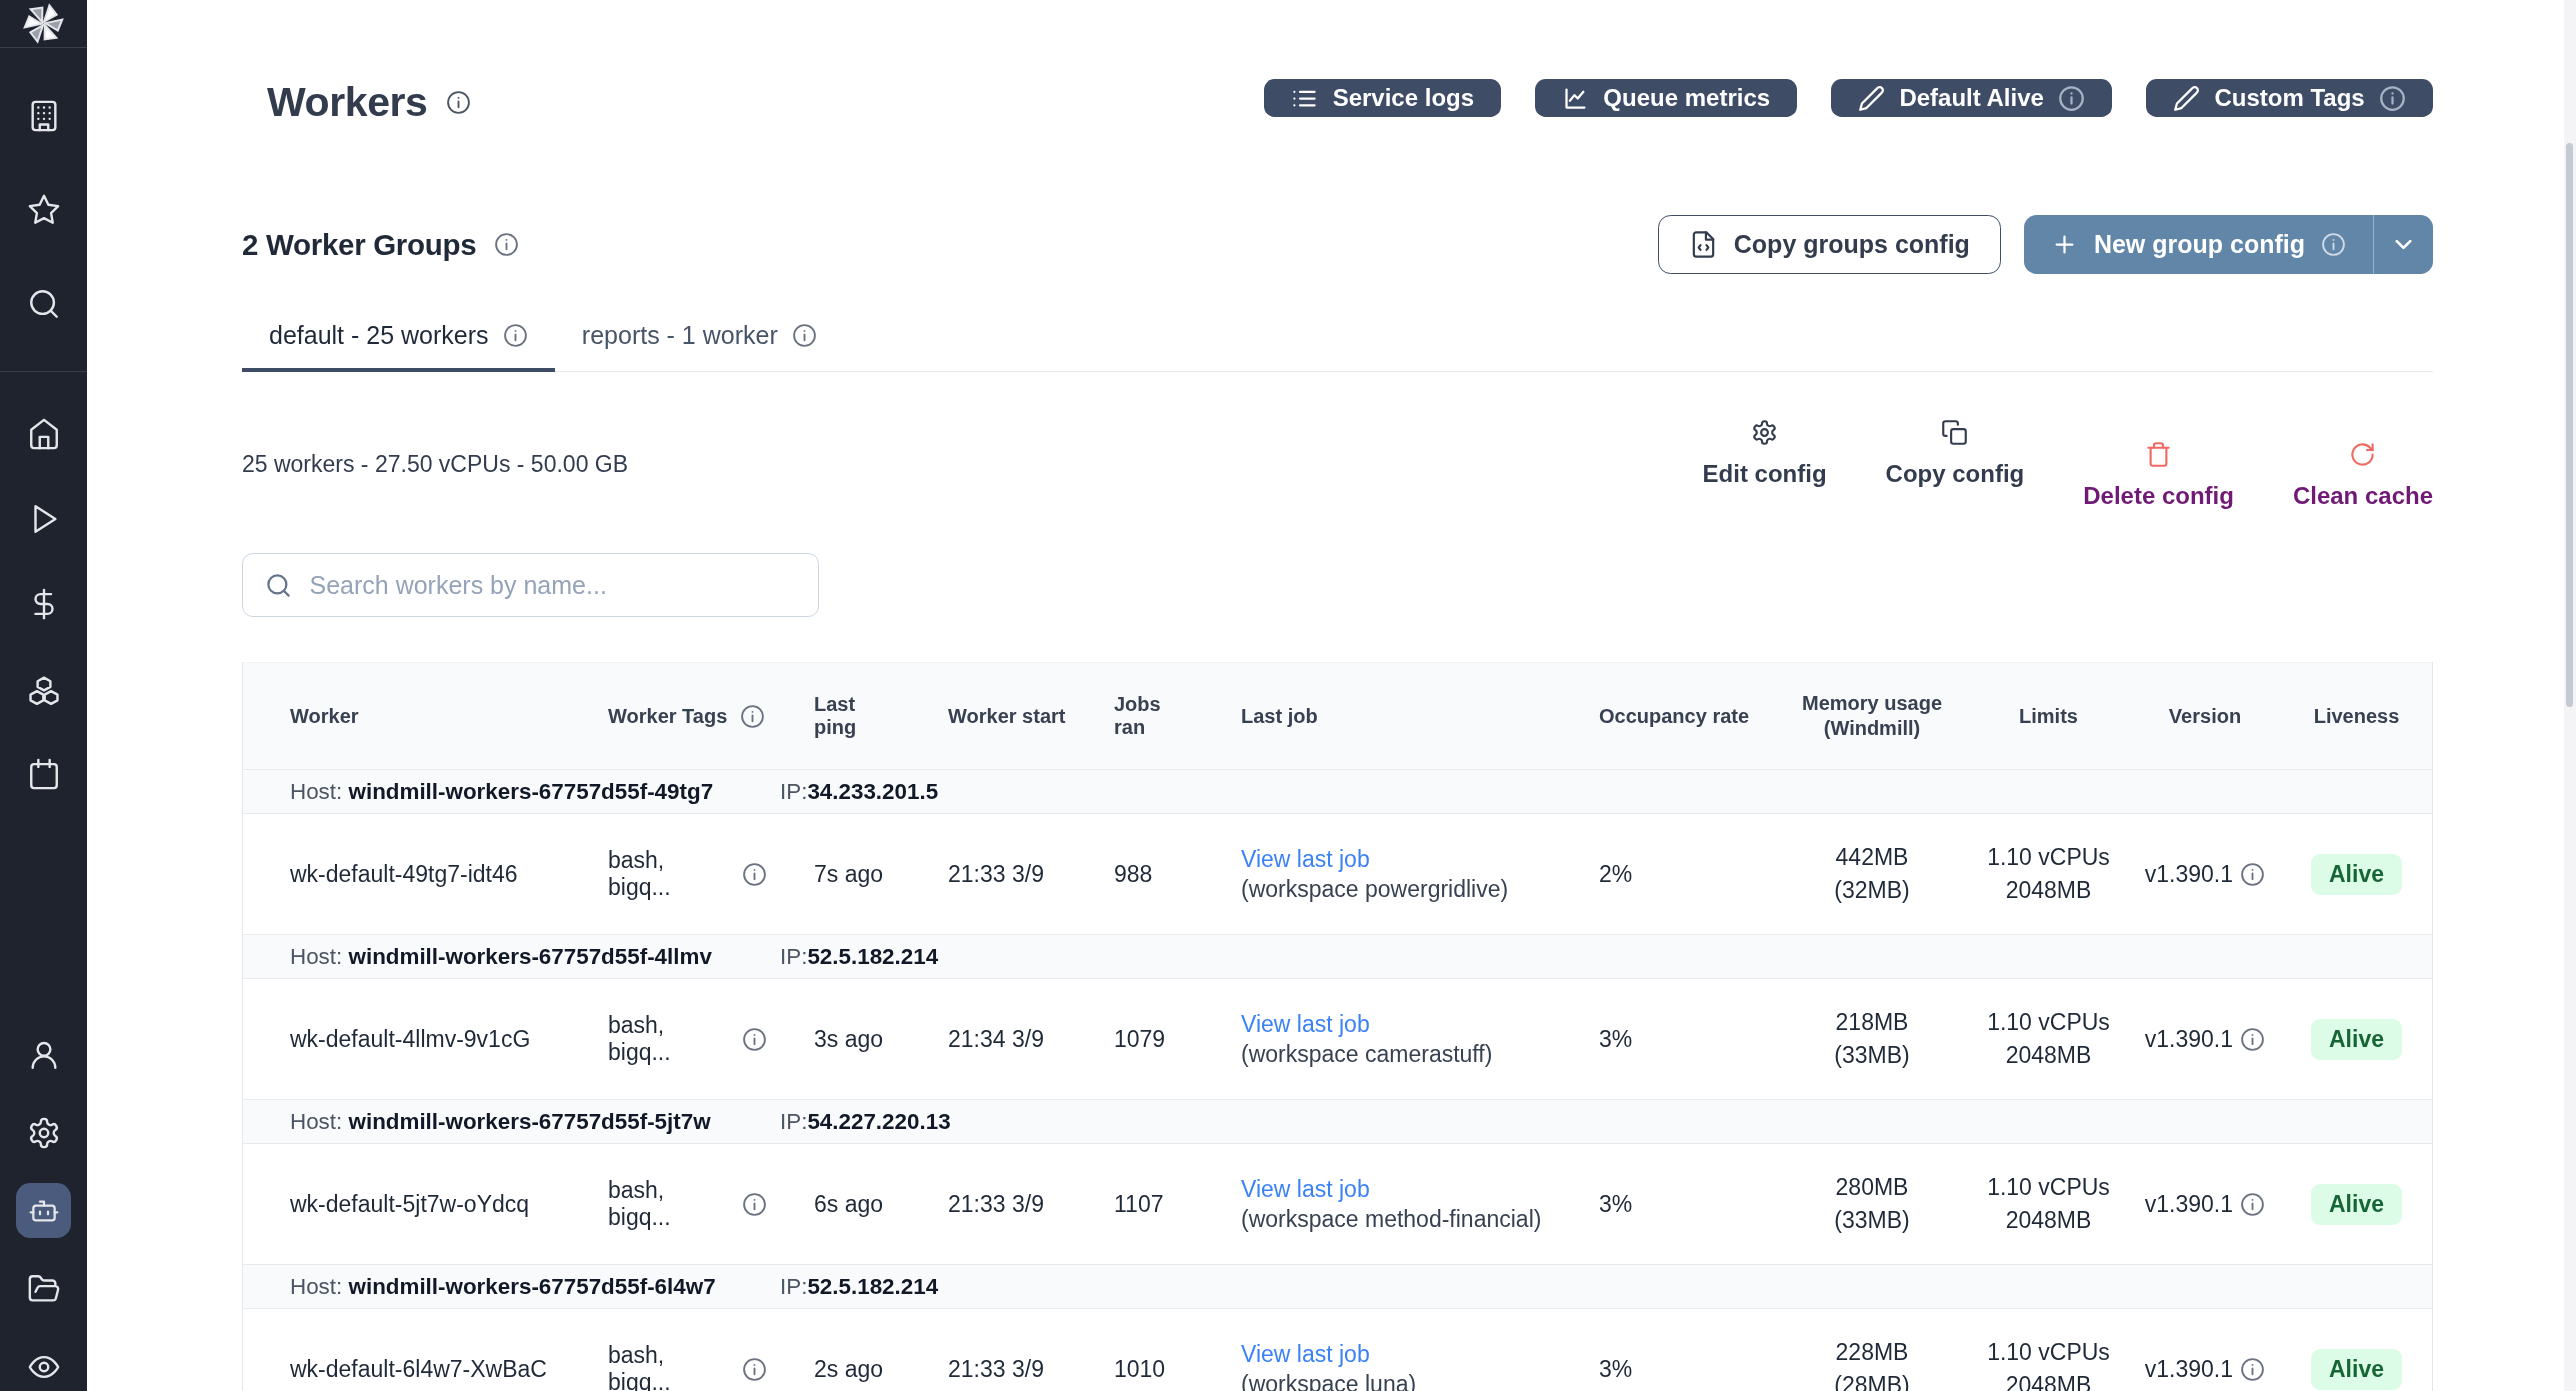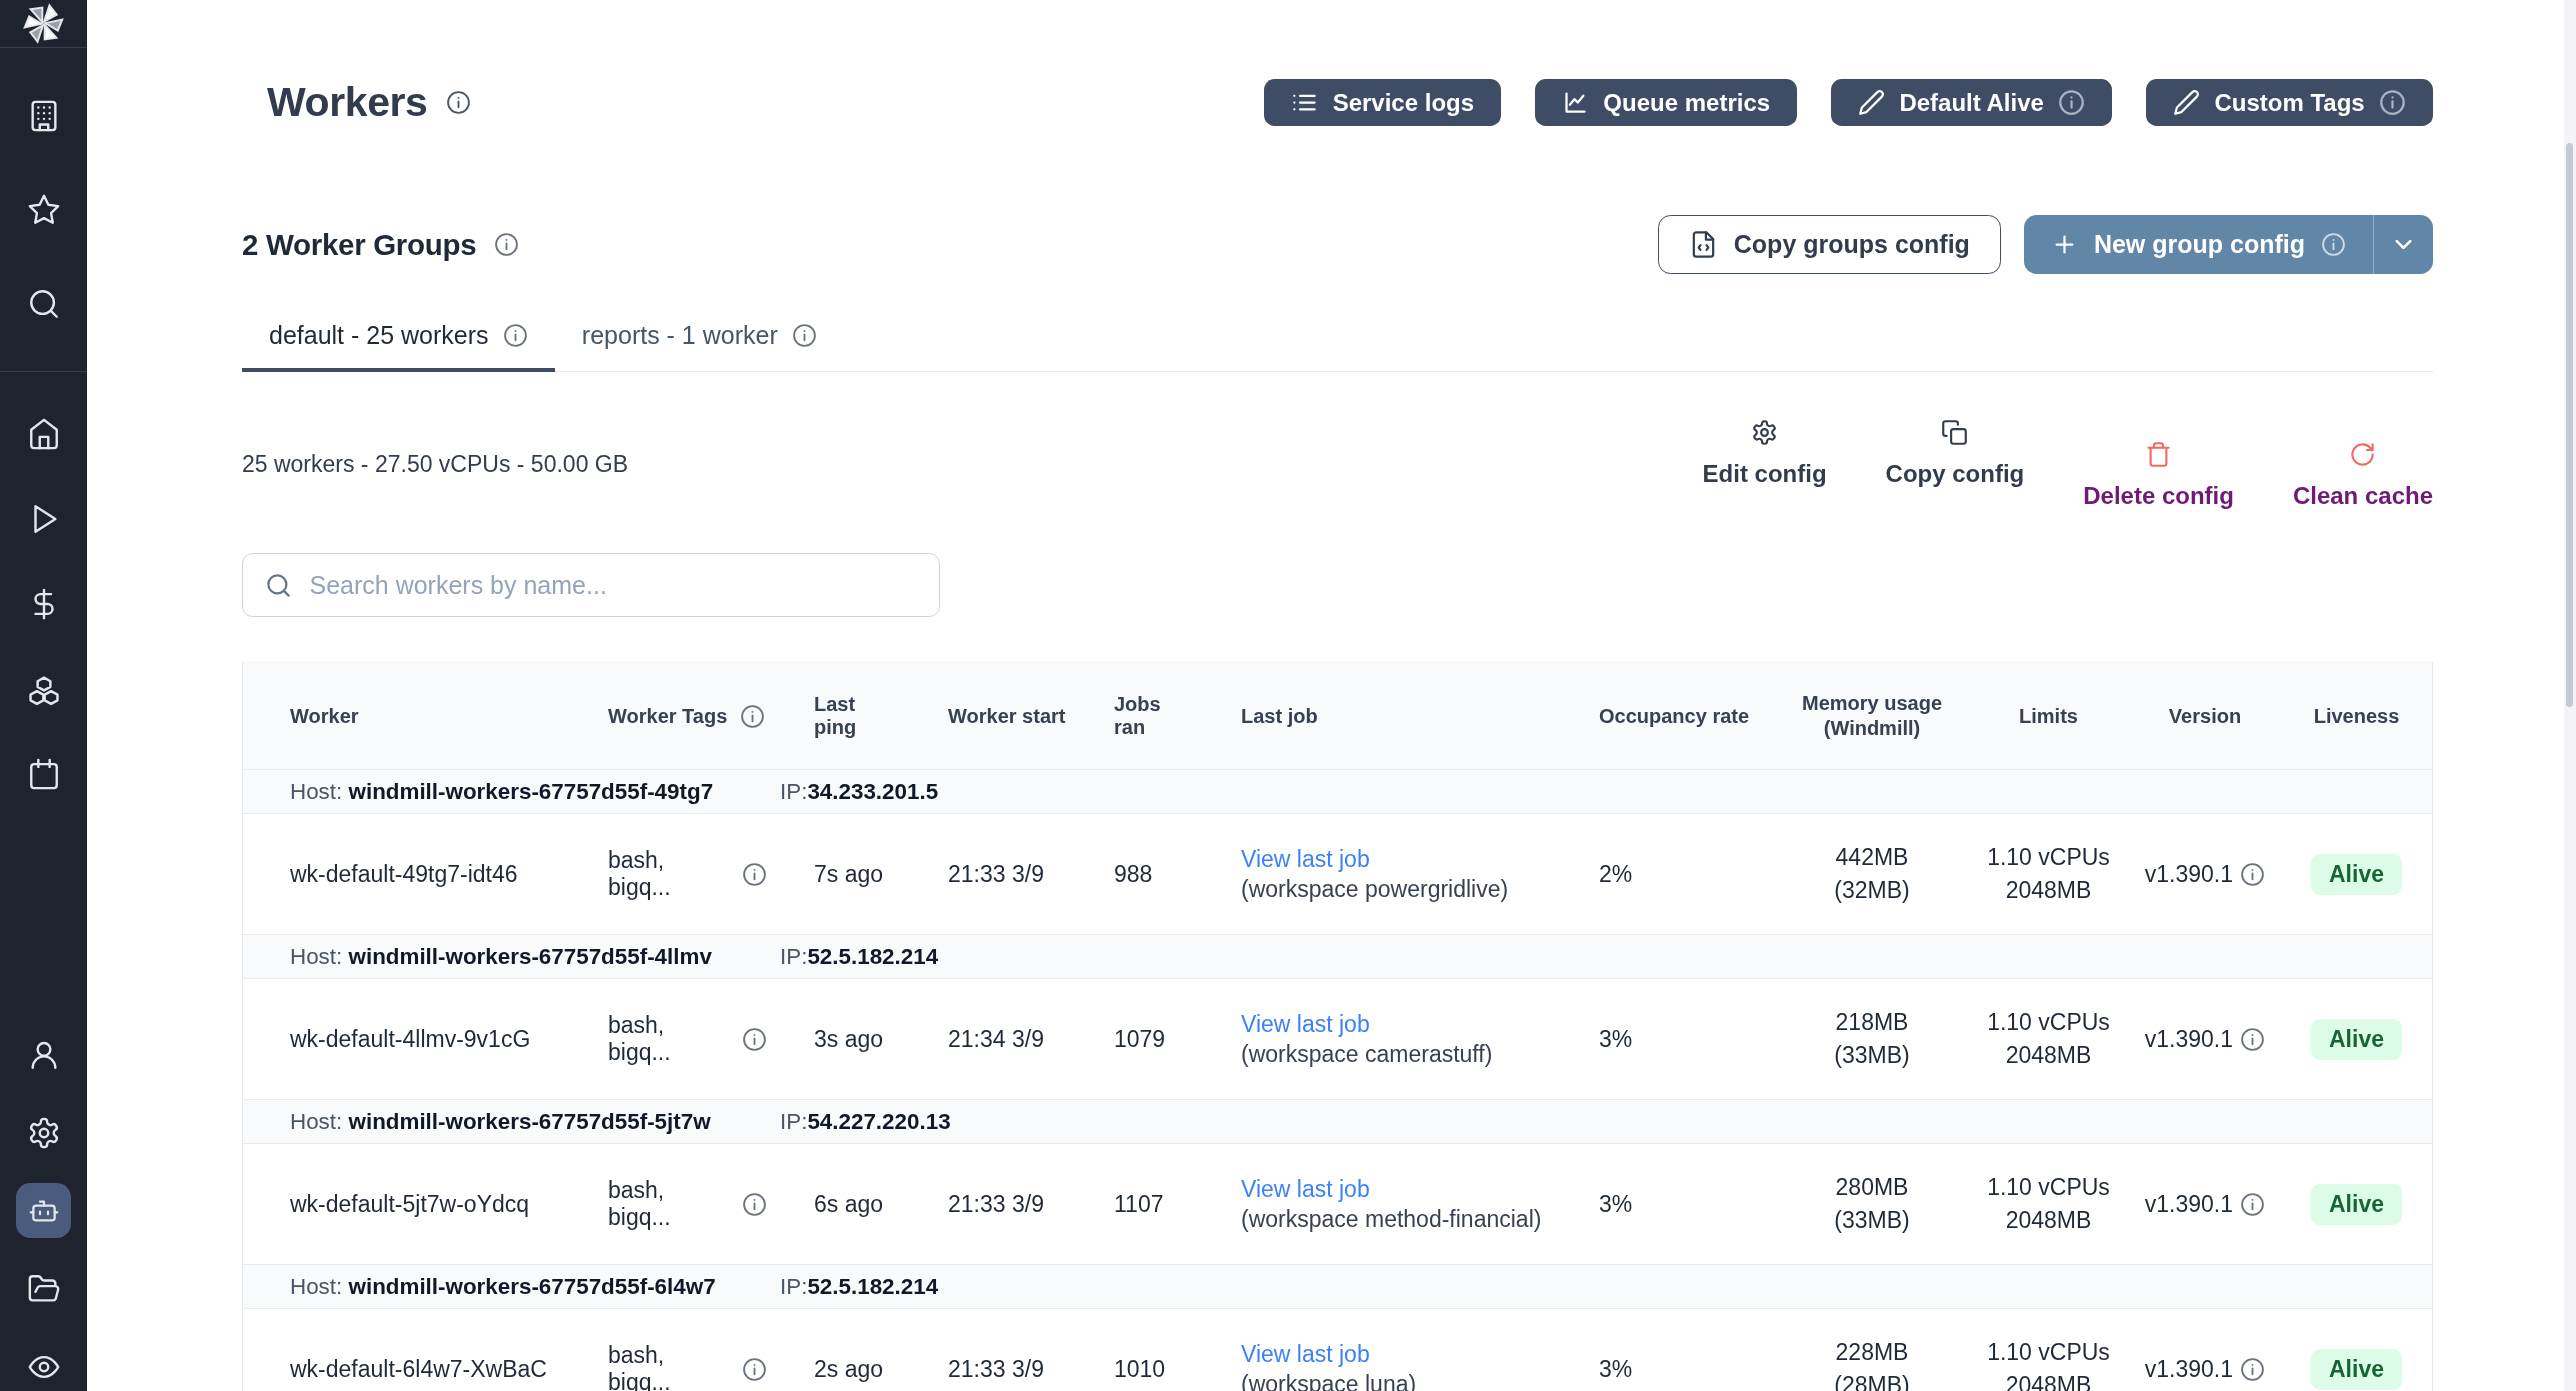--- a/index.html
+++ b/index.html
@@ -34,21 +34,21 @@
 
   .titlebar { display:flex; justify-content:space-between; align-items:flex-start; margin-top:79px;margin-left:25px; }
   .page-title-wrap { display:flex; align-items:center; gap:18px; }
   .page-title { font-size:41px; font-weight:bold; color:#323c4d; letter-spacing:-0.4px; }
   .info-ic { width:25px; height:25px; fill:none; stroke:#4b5563; stroke-width:1.8; stroke-linecap:round; flex:0 0 auto; }
   .info-ic.light { stroke:#a7b2c4; }
   .info-ic.gray { stroke:#6b7280; }
 
   .topbtns { display:flex; gap:34px; }
   .btn-dark {
-    display:inline-flex; align-items:center; gap:14.3px; height:47px; padding:0 27px;
+    display:inline-flex; align-items:center; gap:14.3px; height:38px; padding:0 27px;
     background:#3e4c66; color:#ffffff; border:none; border-radius:10.7px;
     font-size:24px; font-weight:600; font-family:inherit; cursor:pointer;
   }
   .btn-dark svg { width:27px; height:27px; fill:none; stroke:#ffffff; stroke-width:2; stroke-linecap:round; stroke-linejoin:round; }
 
   .groupsbar { display:flex; justify-content:space-between; align-items:center; margin-top:89px; }
   .h2-wrap { display:flex; align-items:center; gap:18px; }
   .h2 { font-size:29.5px; font-weight:bold; color:#1f2937; letter-spacing:-0.3px; }
   .groups-actions { display:flex; gap:23px; align-items:center;padding-left:48px; }
   .btn-outline {
@@ -72,21 +72,21 @@
   .tab.active { color:#1f2937; border-bottom-color:#3e4c66; }
 
   .configbar { display:flex; justify-content:space-between; align-items:center; margin-top:47px; }
   .config-summary { font-size:23px; color:#323c4d; }
   .config-actions { display:flex; gap:59px; }
   .cfg-link { display:inline-flex; align-items:center; gap:14.3px; font-size:24px; font-weight:600; color:#323c4d; background:none; border:none; font-family:inherit; cursor:pointer;flex-direction:column; }
   .cfg-link svg { width:27px; height:27px; fill:none; stroke:#323c4d; stroke-width:1.9; stroke-linecap:round; stroke-linejoin:round; }
   .cfg-link.danger { color:#701a75;margin-top:22px; }
   .cfg-link.danger svg { stroke:#ef6b62; }
 
-  .searchbox { margin-top:43px; width:698px; height:64px; border:1.3px solid #cbd5e1; border-radius:10.7px; display:flex; align-items:center; gap:18px; padding:0 21.5px; background:#fff; }
+  .searchbox { margin-top:43px; width:577px; height:64px; border:1.3px solid #cbd5e1; border-radius:10.7px; display:flex; align-items:center; gap:18px; padding:0 21.5px; background:#fff; }
   .searchbox svg { width:27px; height:27px; fill:none; stroke:#64748b; stroke-width:2; stroke-linecap:round; flex:0 0 auto; }
   .searchbox input { border:none; outline:none; flex:1; font-size:25px; font-family:inherit; color:#1f2937; background:transparent; }
   .searchbox input::placeholder { color:#94a3b8; }
 
   
   .table { margin-top:45px; border-left:0.9px solid #e5e7eb; border-right:0.9px solid #e5e7eb; height:810px; }
   .trow { display:grid; grid-template-columns:318px 206px 134px 166px 127px 358px 224px 192px 161px 152px 1fr; align-items:center; }
   .thead { background:#f8fafc; height:107px; font-weight:600; color:#374151; font-size:20px; border-top:0.9px solid #f1f3f6; }
   .thead .cell { display:flex; align-items:center; gap:12.5px; }
   .cell { padding-left:47px; }

